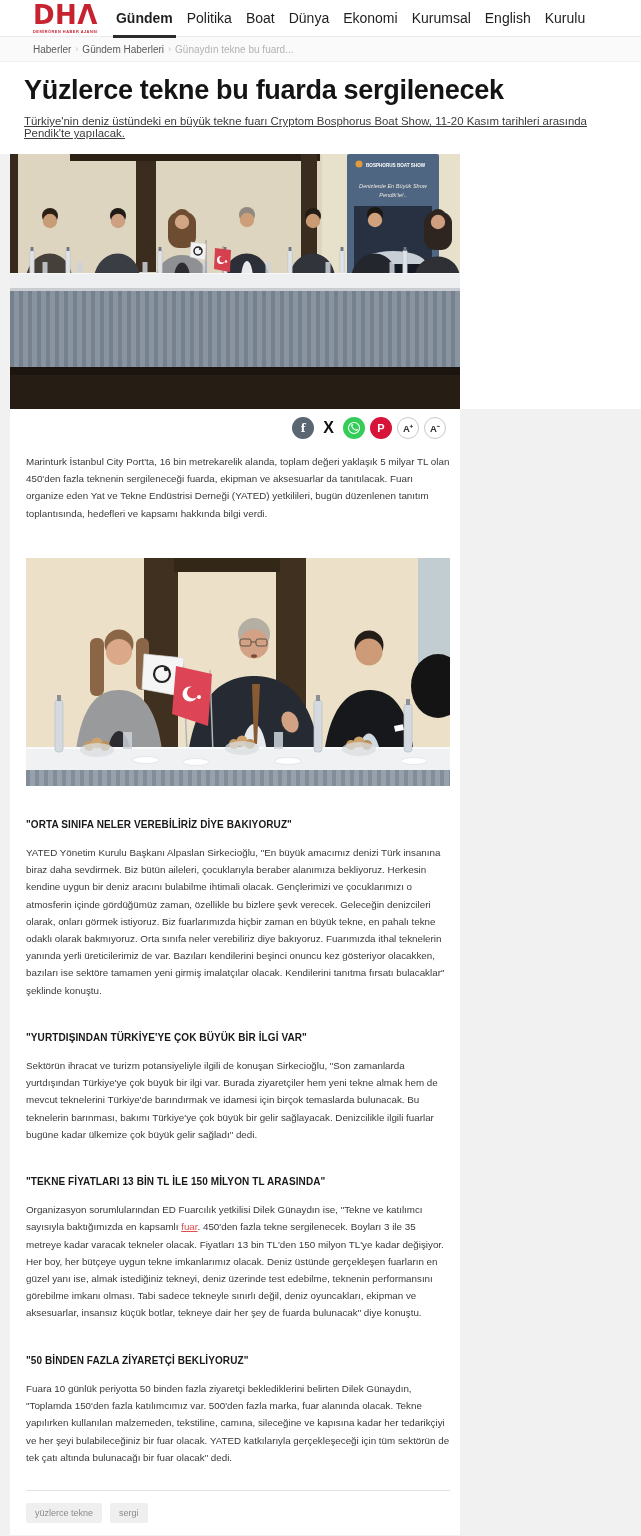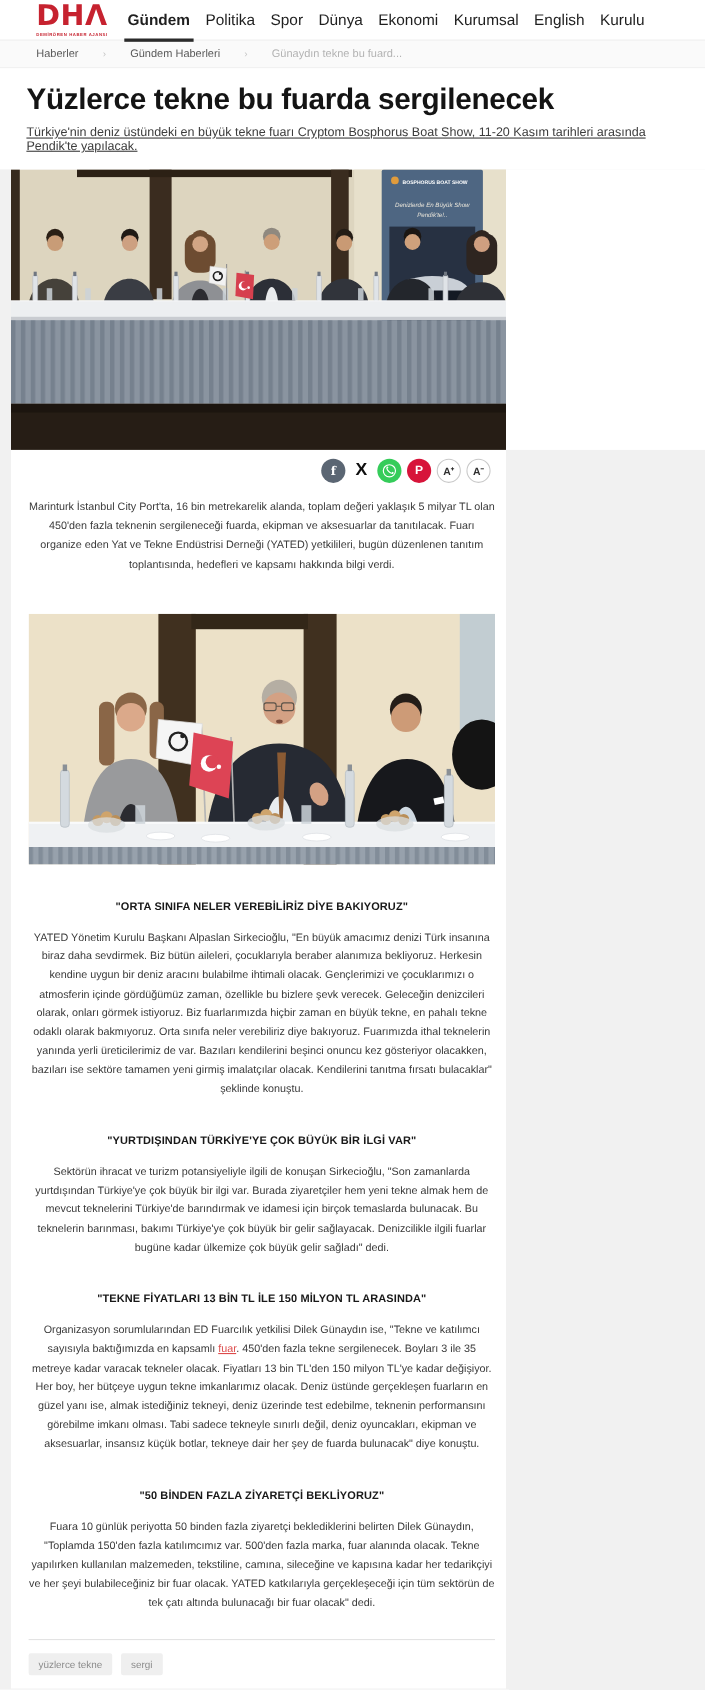--- a/index.html
+++ b/index.html
@@ -28,21 +28,21 @@
   }
   .nav-item.active { font-weight:bold; }
   .nav-item.active::after {
     content:""; position:absolute; left:-3px; right:-3px; bottom:-1px;
     height:3px; background:#2b2b2b;
   }
   
   .breadcrumb {
     height:25px; background:#fafafa; border-bottom:1px solid #f0f0f0;
     display:flex; align-items:center; padding-left:33px;
-    font-size:10px; color:#5a5a5a; gap:22px;
+    font-size:10px; color:#5a5a5a; gap:4px;
   }
   .crumb { cursor:pointer; }
   .crumb-sep { color:#c3c3c3; font-size:9px; }
   .crumb-last { color:#b3b3b3; }
   
   .title-band { background:#fff; padding:13px 13px 15px 24px; }
   h1.title { margin:0; font-size:27px; color:#141414; letter-spacing:-0.3px; font-weight:bold; }
   .subtitle { margin-top:9px; font-size:11.4px; color:#3c3c3c;text-decoration:underline; }
   .dateline { margin-top:12px; font-size:9px; color:#a3a3a3; }
   
@@ -57,21 +57,21 @@
   .icon-circle {
     width:22px; height:22px; border-radius:50%;
     display:flex; align-items:center; justify-content:center;
     font-size:11px; font-weight:bold; cursor:pointer; flex:0 0 auto;
   }
   .fb { background:#5b6673; color:#fff; font-family:"DejaVu Serif", serif; }
   .xx { background:transparent; color:#0f0f0f; font-size:16px; font-weight:900; width:19px; }
   .wa { background:#35cc5a; }
   .pin { background:#d7143a; color:#fff; }
   .fsz { background:#fff; border:1px solid #c9c9c9; color:#2e2e2e; font-size:9.5px; }
-  .body-text { width:424px; font-size:9.8px; line-height:17.2px; color:#3a3a3a;text-align:center; }
+  .body-text { width:424px; font-size:9.8px; line-height:17.2px; color:#3a3a3a; }
   p.para { margin:8px 0 0 0; }
   svg.fig2 { margin-top:36px; width:424px; height:228px; display:block; }
   h2.sec { font-size:10px; color:#181818; margin:30px 0 0 0; font-weight:bold; letter-spacing:0.1px; }
   p.sec-body { margin:11px 0 0 0; }
   .link-red { color:#dd4b4b; text-decoration:underline; cursor:pointer; }
   .divider { border-top:1px solid #e3e3e3; margin-top:24px; width:424px; }
   .tags { display:flex; gap:8px; margin-top:12px; }
   .tag {
     background:#efefef; color:#8b8b8b; font-size:9px;
     padding:5px 9px; border-radius:2px; cursor:pointer;
@@ -82,21 +82,21 @@
 <body>
 
 <div class="header">
   <div class="logo">
     <div class="logo-text">DHΛ</div>
     <div class="logo-sub">DEMİRÖREN HABER AJANSI</div>
   </div>
   <nav class="nav">
     <div class="nav-item active">Gündem</div>
     <div class="nav-item">Politika</div>
-    <div class="nav-item">Spor</div>
+    <div class="nav-item">Boat</div>
     <div class="nav-item">Dünya</div>
     <div class="nav-item">Ekonomi</div>
     <div class="nav-item">Kurumsal</div>
     <div class="nav-item">English</div>
     <div class="nav-item">Kurulu</div>
   </nav>
 </div>
 
 <div class="breadcrumb">
   <span class="crumb">Haberler</span>

